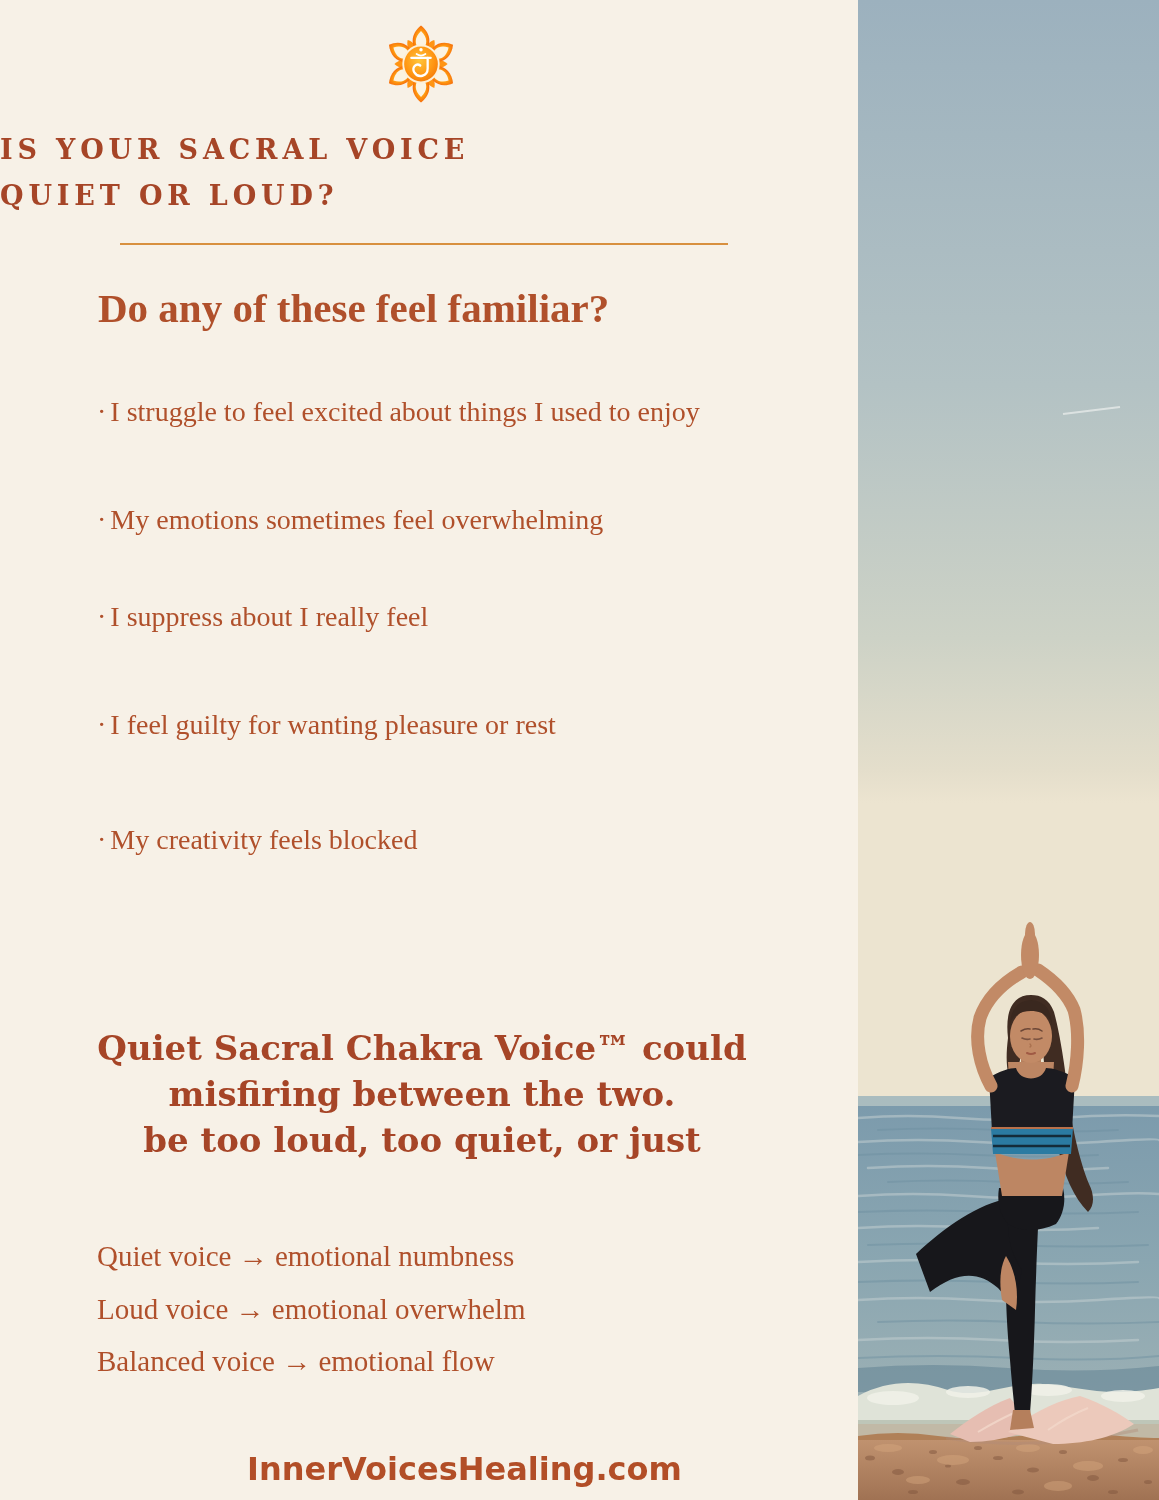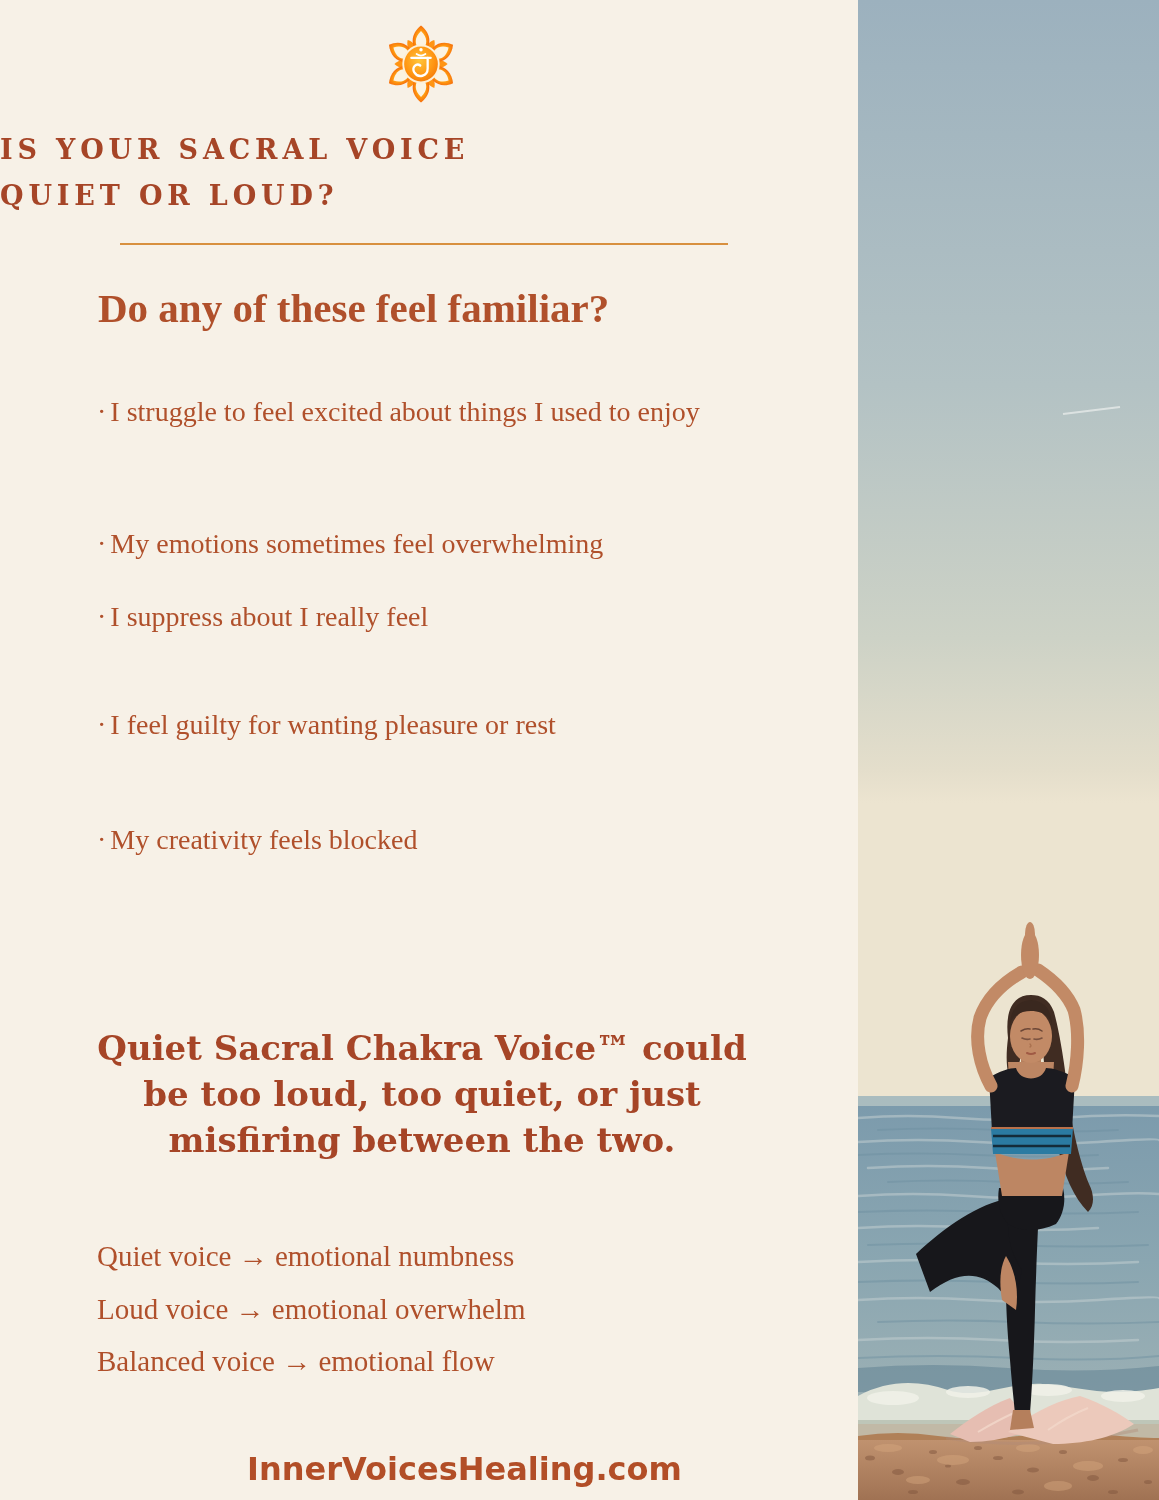--- a/index.html
+++ b/index.html
@@ -28,21 +28,21 @@
   .question{
     position:absolute;top:284px;left:98px;margin:0;font-weight:bold;
     font-size:41px;line-height:1.2;color:var(--body);white-space:nowrap;
     font-family:"Liberation Serif",serif;
   }
   .symptom{
     position:absolute;left:97px;width:656px;font-size:28px;line-height:44px;
     color:var(--body);
   }
   .symptom .bullet{margin-right:4px;}
-  .s1{top:390px;} .s2{top:522px;} .s3{top:595px;}
+  .s1{top:390px;} .s2{top:498px;} .s3{top:595px;}
   .s4{top:703px;} .s5{top:818px;} .s6{top:930px;}
   .conclusion{
     position:absolute;top:1025px;left:0;width:844px;text-align:center;
     font-family:"DejaVu Serif",serif;font-weight:bold;font-size:34px;
     line-height:46px;color:var(--accent);
   }
   .conclusion-line{white-space:nowrap;}
   .mapping{
     position:absolute;left:97px;font-size:29px;line-height:36px;
     color:var(--body);white-space:nowrap;
@@ -132,22 +132,22 @@
     </div>
     <div class="symptom s4">
       <span class="bullet">·</span><span>I feel guilty for wanting pleasure or rest</span>
     </div>
     <div class="symptom s5">
       <span class="bullet">·</span><span>My creativity feels blocked</span>
     </div>
 
     <div class="conclusion">
       <div class="conclusion-line">Quiet Sacral Chakra Voice™ could</div>
+      <div class="conclusion-line">misfiring between the two.</div>
       <div class="conclusion-line">be too loud, too quiet, or just</div>
-      <div class="conclusion-line">misfiring between the two.</div>
     </div>
 
     <div class="mapping m1">
       <span>Quiet voice</span>
       <span class="arrow">→</span>
       <span>emotional numbness</span>
     </div>
     <div class="mapping m3">
       <span>Balanced voice</span>
       <span class="arrow">→</span>

